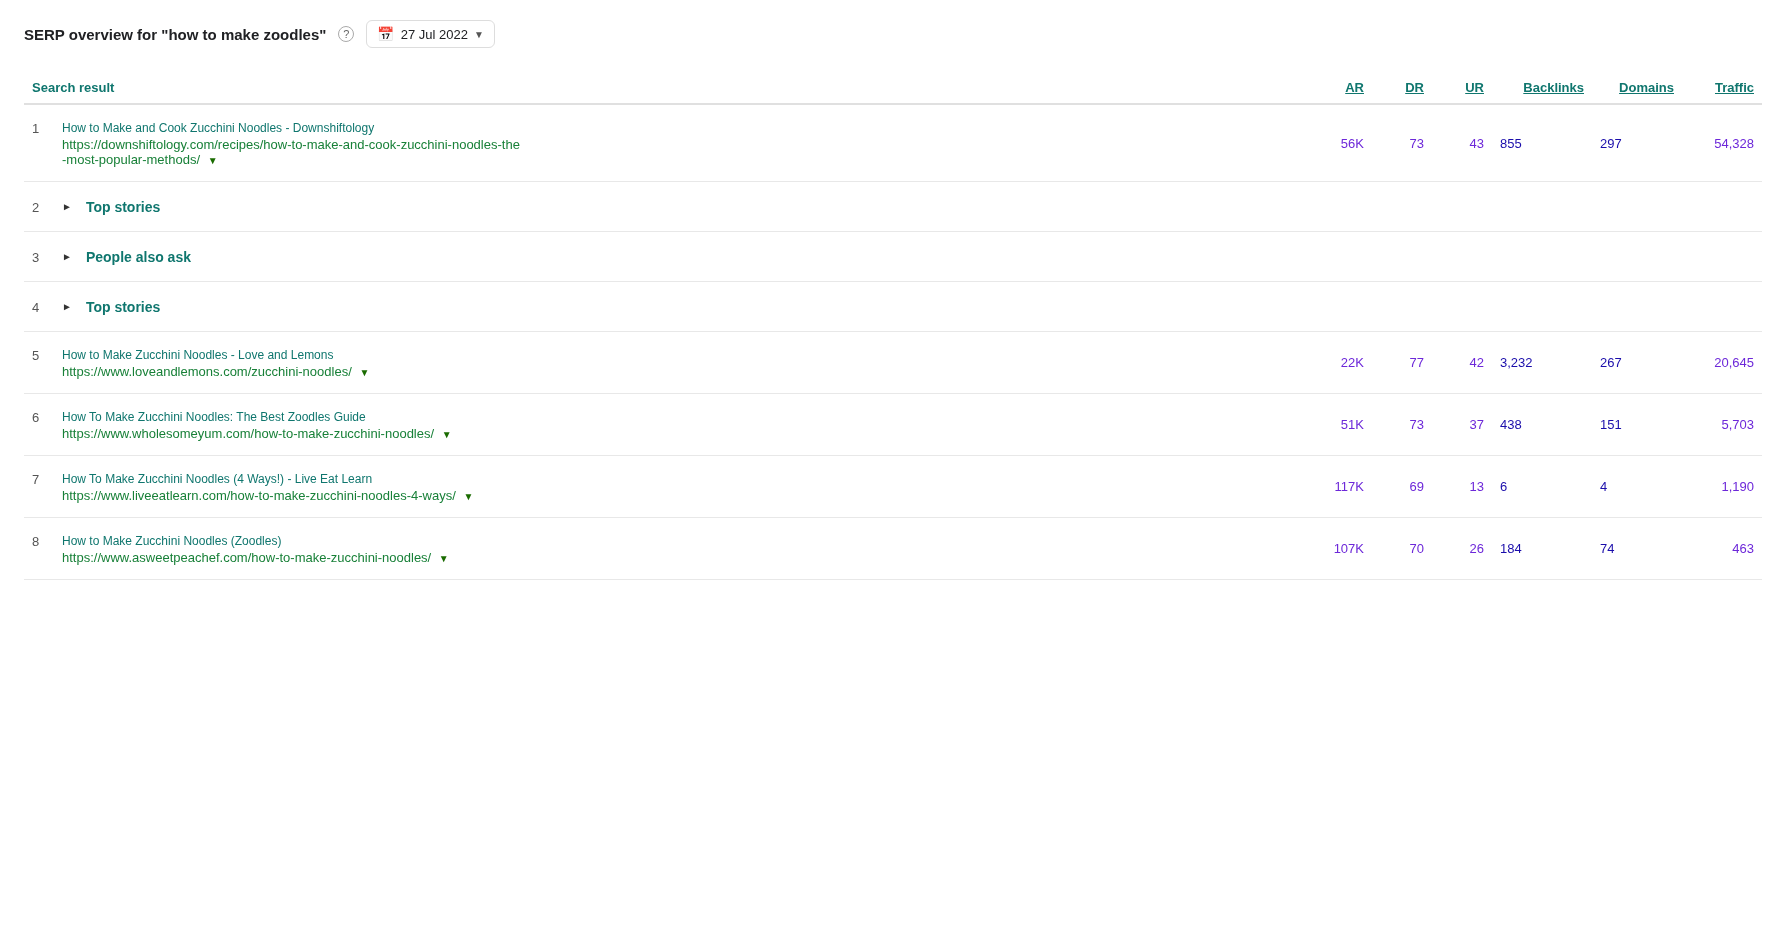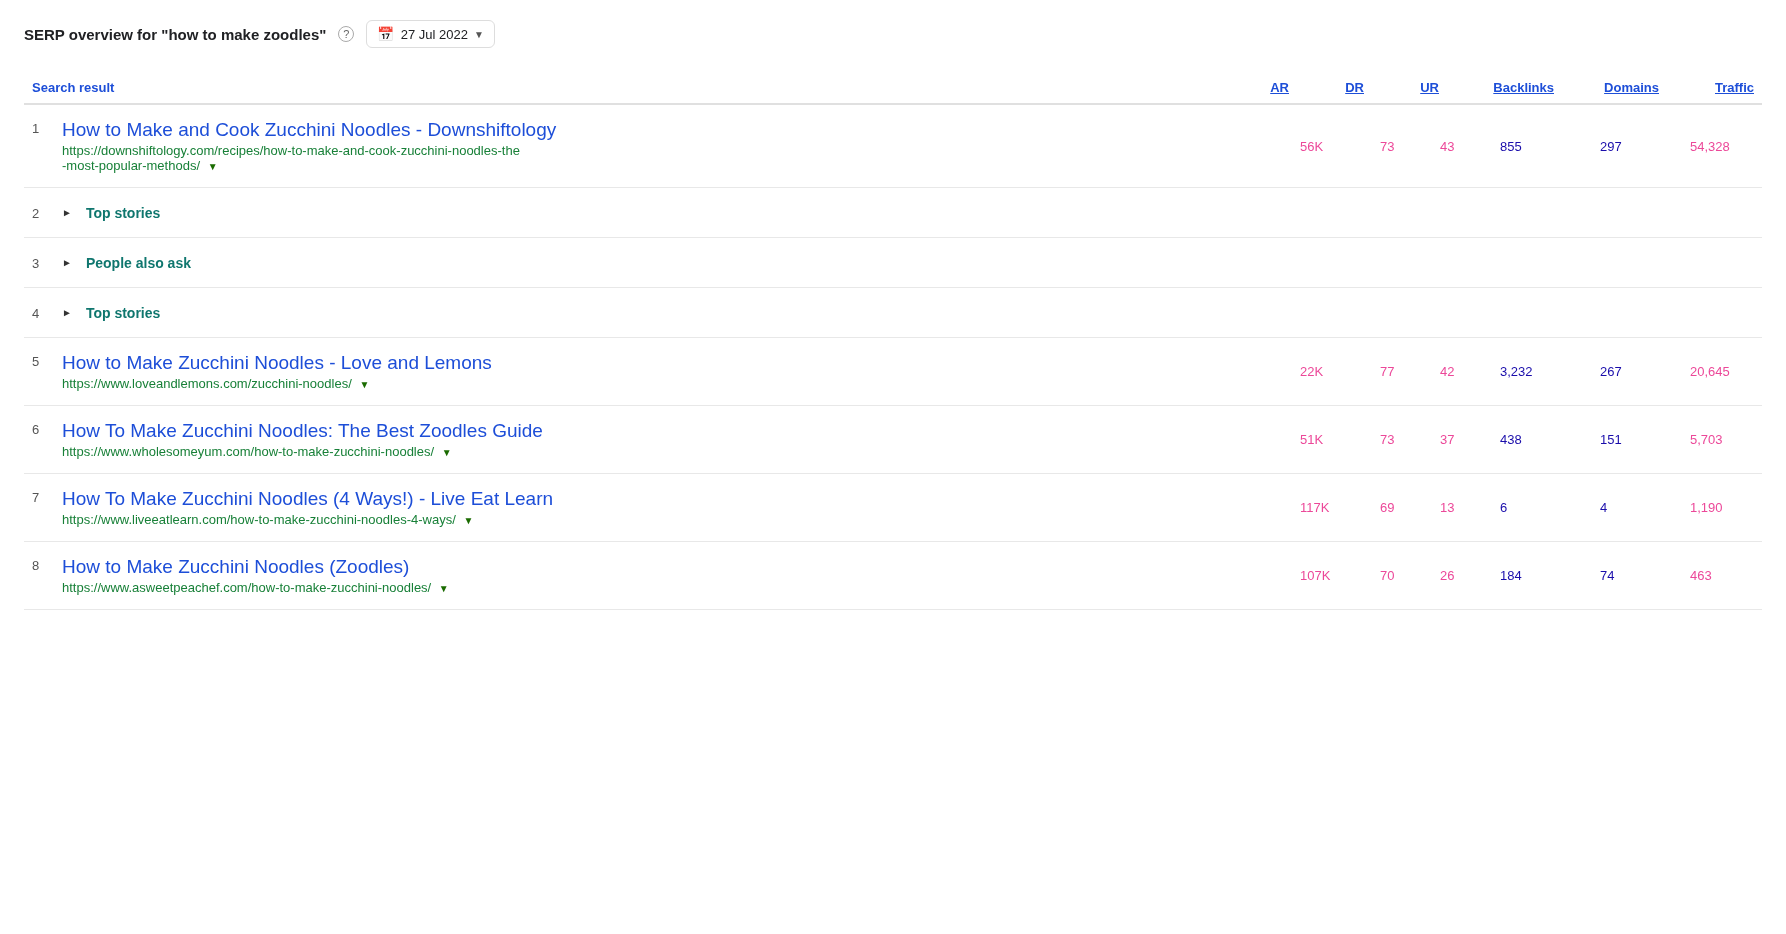--- a/index.html
+++ b/index.html
@@ -62,22 +62,21 @@
       width: 100%;
     }
 
     .table-header {
       display: grid;
       grid-template-columns: 1fr 80px 60px 60px 100px 90px 80px;
       border-bottom: 2px solid #e0e0e0;
       padding: 8px 0;
       font-weight: 700;
       font-size: 13px;
-      color: #1d4ed8;
-      gap: 15px;
+      color: #0f766e;
     }
 
     .table-header .col-label {
       padding: 0 8px;
     }
 
     .table-header .col-num {
       text-align: right;
       padding: 0 8px;
       text-decoration: underline;
@@ -103,22 +102,22 @@
       font-size: 13px;
       min-width: 16px;
       padding-top: 2px;
     }
 
     .result-content {
       flex: 1;
     }
 
     .result-title {
-      color: #1d4ed8;
-      font-size: 19px;
+      color: #0f766e;
+      font-size: 12px;
       font-weight: 400;
       cursor: pointer;
       text-decoration: none;
     }
 
     .result-url {
       color: #188038;
       font-size: 13px;
       margin-top: 2px;
     }
@@ -129,23 +128,24 @@
     }
 
     .dropdown-arrow {
       color: #1a6b00;
       font-size: 10px;
       margin-left: 4px;
       cursor: pointer;
     }
 
     .col-num-val {
-      font-size: 13px;
-      padding: 0 8px;
-      color: #ec4899;
+      text-align: right;
+      font-size: 13px;
+      padding: 0 8px;
+      color: #6d28d9;
     }
 
     .col-num-link {
       font-size: 13px;
       padding: 0 8px;
       color: #1a0dab;
       cursor: pointer;
     }
 
     .special-row {

